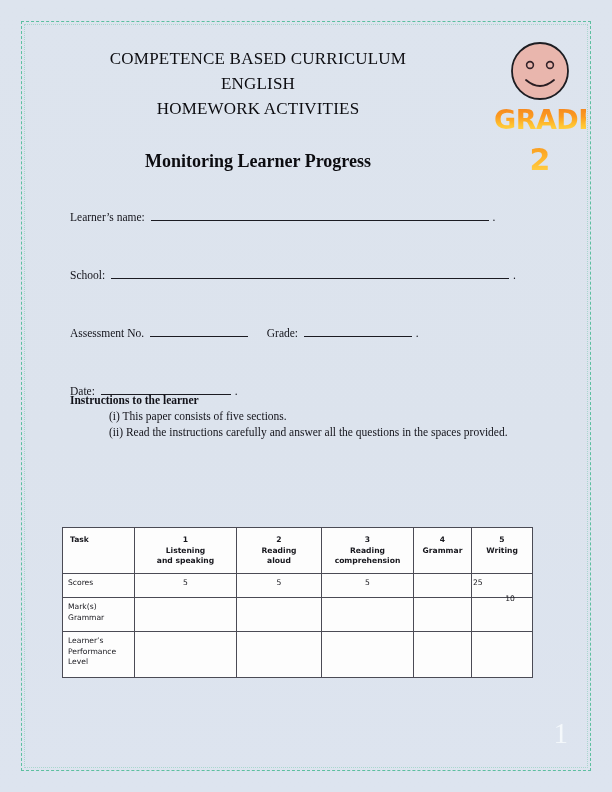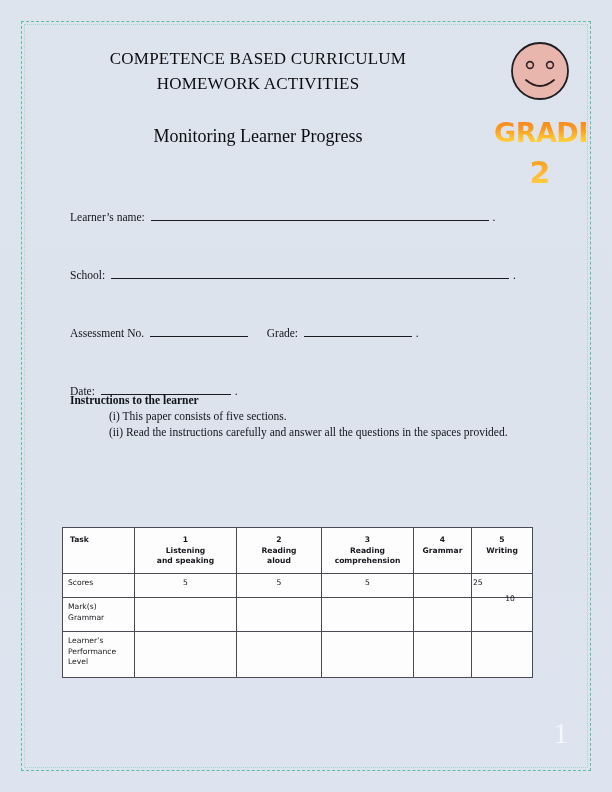--- a/index.html
+++ b/index.html
@@ -55,21 +55,21 @@
     font-family: "Liberation Serif", serif;
     font-weight: normal;
     font-size: 17px;
     letter-spacing: .2px;
     color: #0c0c10;
     line-height: 25px;
     white-space: nowrap;
   }
   #doc-subtitle {
     font-family: "Liberation Serif", serif;
-    font-weight: normal;
+    font-weight: bold;
     font-size: 18px;
     color: #0c0c10;
     margin-top: 28px;
     line-height: 24px;
   }
 
   
   #grade-badge {
     position: absolute;
     left: 494px;
@@ -80,21 +80,21 @@
   #smiley-icon {
     display: block;
     margin: 0 auto;
   }
   .grade-word {
     font-family: "DejaVu Sans", sans-serif;
     font-weight: bold;
     font-size: 27px;
     line-height: 30px;
     letter-spacing: -0.5px;
-    margin-top: 16px;
+    margin-top: 3px;
     background: linear-gradient(180deg, #f4821f 0%, #fb9a20 38%, #ffc431 68%, #ffe05e 100%);
     -webkit-background-clip: text;
     background-clip: text;
     color: transparent;
     -webkit-text-fill-color: transparent;
   }
   .grade-num {
     font-family: "DejaVu Sans", sans-serif;
     font-weight: bold;
     font-size: 30px;
@@ -247,20 +247,21 @@
 </head>
 <body>
 
 <div id="page">
 
   <div id="deco-border"></div>
   <div id="deco-border-inner"></div>
 
   <div id="header-block">
     <div class="doc-title-line">COMPETENCE BASED CURRICULUM</div>
+    <div class="doc-title-line">ENGLISH</div>
     <div class="doc-title-line">HOMEWORK ACTIVITIES</div>
     <div id="doc-subtitle">Monitoring Learner Progress</div>
   </div>
 
   <div id="grade-badge">
     <svg id="smiley-icon" width="62" height="62" viewBox="0 0 62 62">
       <circle cx="31" cy="31" r="28" fill="#e9b6ad" stroke="#1d1d22" stroke-width="1.8"></circle>
       <circle cx="21" cy="25" r="3.4" fill="#e9b6ad" stroke="#34232a" stroke-width="1.6"></circle>
       <circle cx="41" cy="25" r="3.4" fill="#e9b6ad" stroke="#34232a" stroke-width="1.6"></circle>
       <path d="M17 40 Q31 52 45 40" fill="none" stroke="#2a1d22" stroke-width="1.8" stroke-linecap="round"></path>

